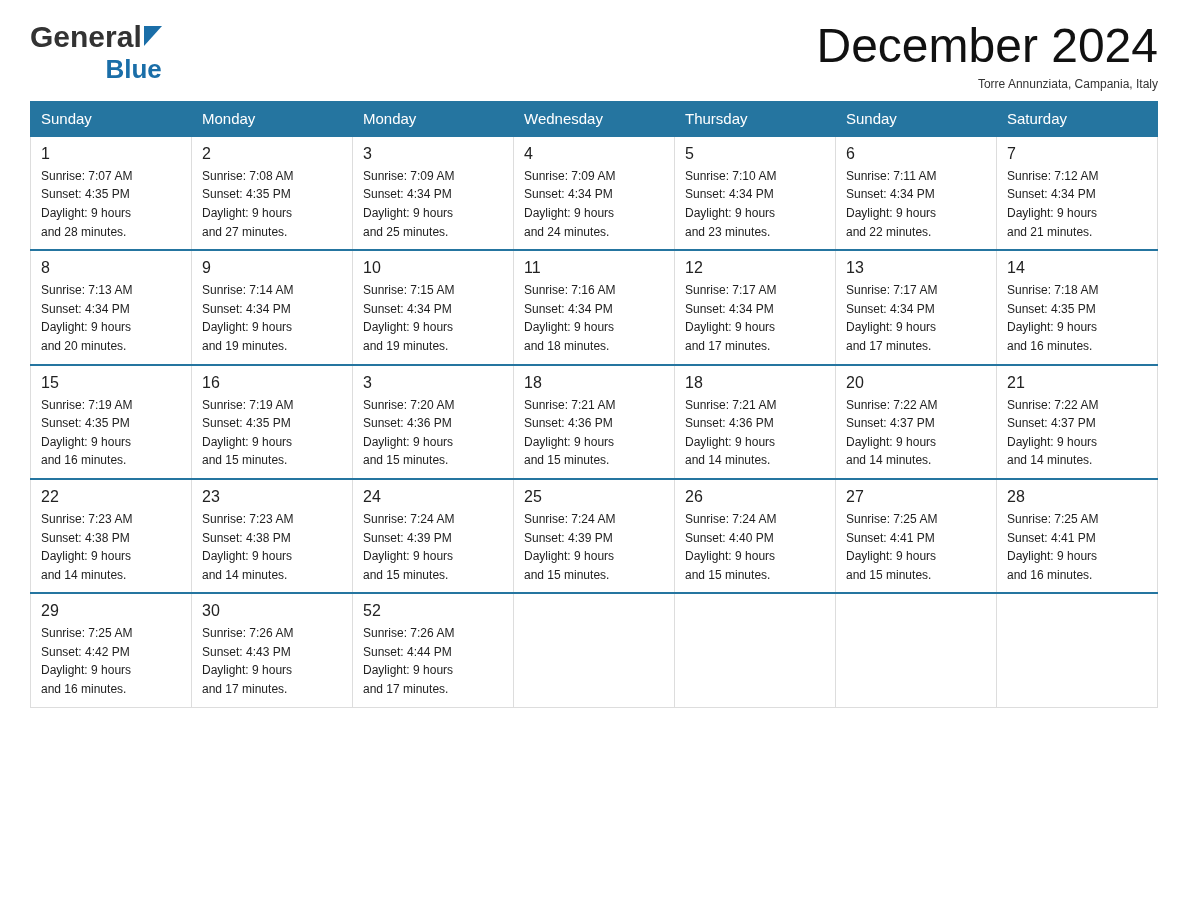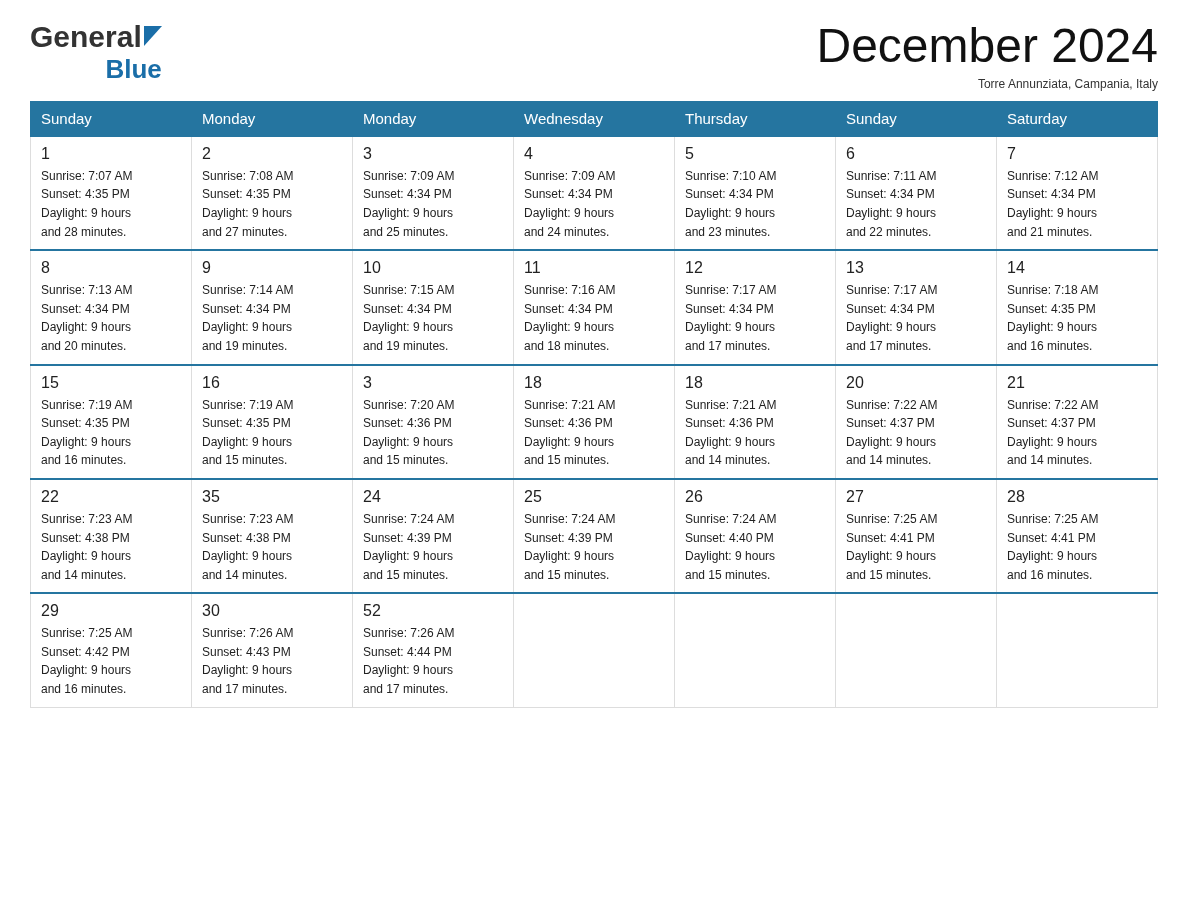--- a/index.html
+++ b/index.html
@@ -212,21 +212,21 @@
         <span class="day-num">21</span>
         <span class="day-info">Sunrise: 7:22 AM<br>Sunset: 4:37 PM<br>Daylight: 9 hours<br>and 14 minutes.</span>
       </td>
       </tr>
       <tr>
         <td>
         <span class="day-num">22</span>
         <span class="day-info">Sunrise: 7:23 AM<br>Sunset: 4:38 PM<br>Daylight: 9 hours<br>and 14 minutes.</span>
       </td>
         <td>
-        <span class="day-num">35</span>
+        <span class="day-num">23</span>
         <span class="day-info">Sunrise: 7:23 AM<br>Sunset: 4:38 PM<br>Daylight: 9 hours<br>and 14 minutes.</span>
       </td>
         <td>
         <span class="day-num">24</span>
         <span class="day-info">Sunrise: 7:24 AM<br>Sunset: 4:39 PM<br>Daylight: 9 hours<br>and 15 minutes.</span>
       </td>
         <td>
         <span class="day-num">25</span>
         <span class="day-info">Sunrise: 7:24 AM<br>Sunset: 4:39 PM<br>Daylight: 9 hours<br>and 15 minutes.</span>
       </td>

